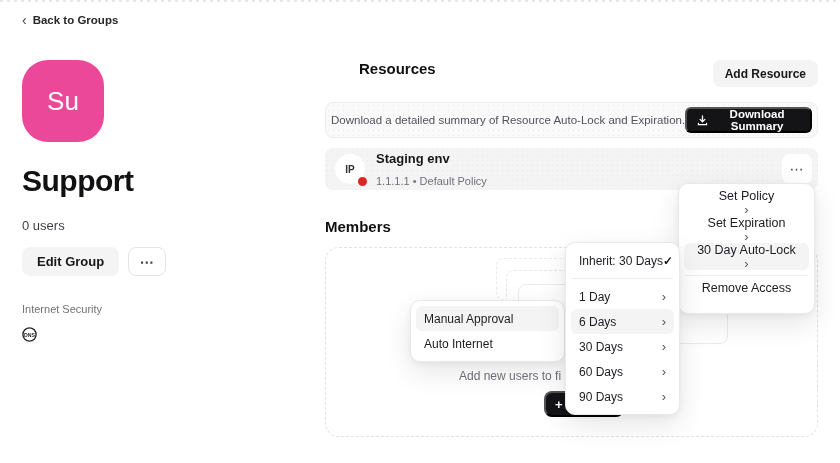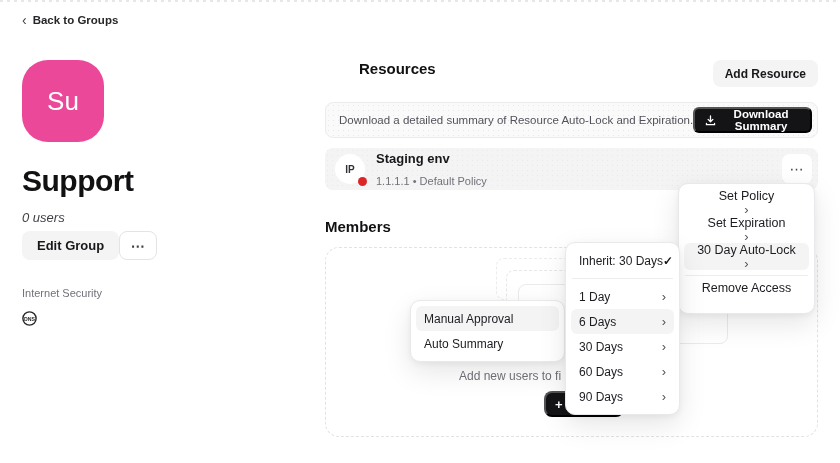--- a/index.html
+++ b/index.html
@@ -24,22 +24,22 @@
   }
   .back-chevron { font-size:14px; font-weight:400; line-height:1; color:#3f3f46; }
   
   .left-col { position:absolute; left:22px; top:60px; width:285px; }
   .avatar {
     width:82px; height:82px; border-radius:26px; background:#ec4899;
     display:flex; align-items:center; justify-content:center;
     color:#fff; font-size:26px; font-weight:500;
   }
   .group-name { margin-top:22px; font-size:30px; font-weight:700; letter-spacing:-0.5px; color:#111113; }
-  .user-count { margin-top:12px; font-size:13px; color:#3f3f46;font-style:italic; }
-  .btn-row { margin-top:6px; display:flex; align-items:center; }
+  .user-count { margin-top:20px; font-size:13px; color:#3f3f46; }
+  .btn-row { margin-top:14px; display:flex; gap:9px; align-items:center; }
   .btn {
     height:29px; display:inline-flex; align-items:center; justify-content:center;
     border-radius:8px; font-size:13px; font-weight:600; color:#18181b;
     cursor:pointer; border:none; font-family:inherit;
   }
   .btn-gray { background:#f4f4f5; padding:0 15px; }
   .btn-outline { background:#fff; border:1px solid #e4e4e7; width:38px; font-size:14px; letter-spacing:1px; color:#3f3f46; }
   .sec-label { margin-top:27px; font-size:11px; color:#71717a; }
   .dns-row { margin-top:12px; display:flex; align-items:center; gap:9px; font-size:13px; font-weight:500; color:#18181b; }
   .dns-icon { display:inline-flex; }
@@ -47,21 +47,21 @@
   .right-col { position:absolute; left:325px; top:60px; width:493px; }
   .section-head { display:flex; align-items:flex-start; justify-content:space-between;margin-left:34px; }
   .section-title { font-size:15px; font-weight:700; color:#111113; }
   .btn-small { height:27px; font-size:12px; padding:0 12px; border-radius:8px; }
   .banner {
     margin-top:15px; height:36px; border:1px solid #ececec; border-radius:8px;
     background-color:#fafafa;
     background-image:radial-gradient(circle,#e9e9e9 0.7px, transparent 0.8px);
     background-size:5px 5px;
     display:flex; align-items:center; justify-content:space-between;
-    padding:0 5px 0 13px;
+    padding:0 5px 0 5px;
   }
   .banner-text { font-size:11.5px; color:#52525b; white-space:nowrap; }
   .btn-black {
     background:#141417; color:#fff; height:26px; border-radius:6px;
     display:inline-flex; align-items:center; gap:6px; padding:0 10px;
     font-size:11.5px; font-weight:600; cursor:pointer;
   }
   .resource-row {
     margin-top:10px; height:42px; border-radius:8px;
     background-color:#f4f4f5;
@@ -241,15 +241,15 @@
     <span>90 Days</span>
     <span class="chev">›</span>
   </div>
 </div>
 
 <div class="menu menu-approval">
   <div class="menu-item hl">
     <span>Manual Approval</span>
   </div>
   <div class="menu-item">
-    <span>Auto Summary</span>
+    <span>Auto Internet</span>
   </div>
 </div>
 
 </body></html>

